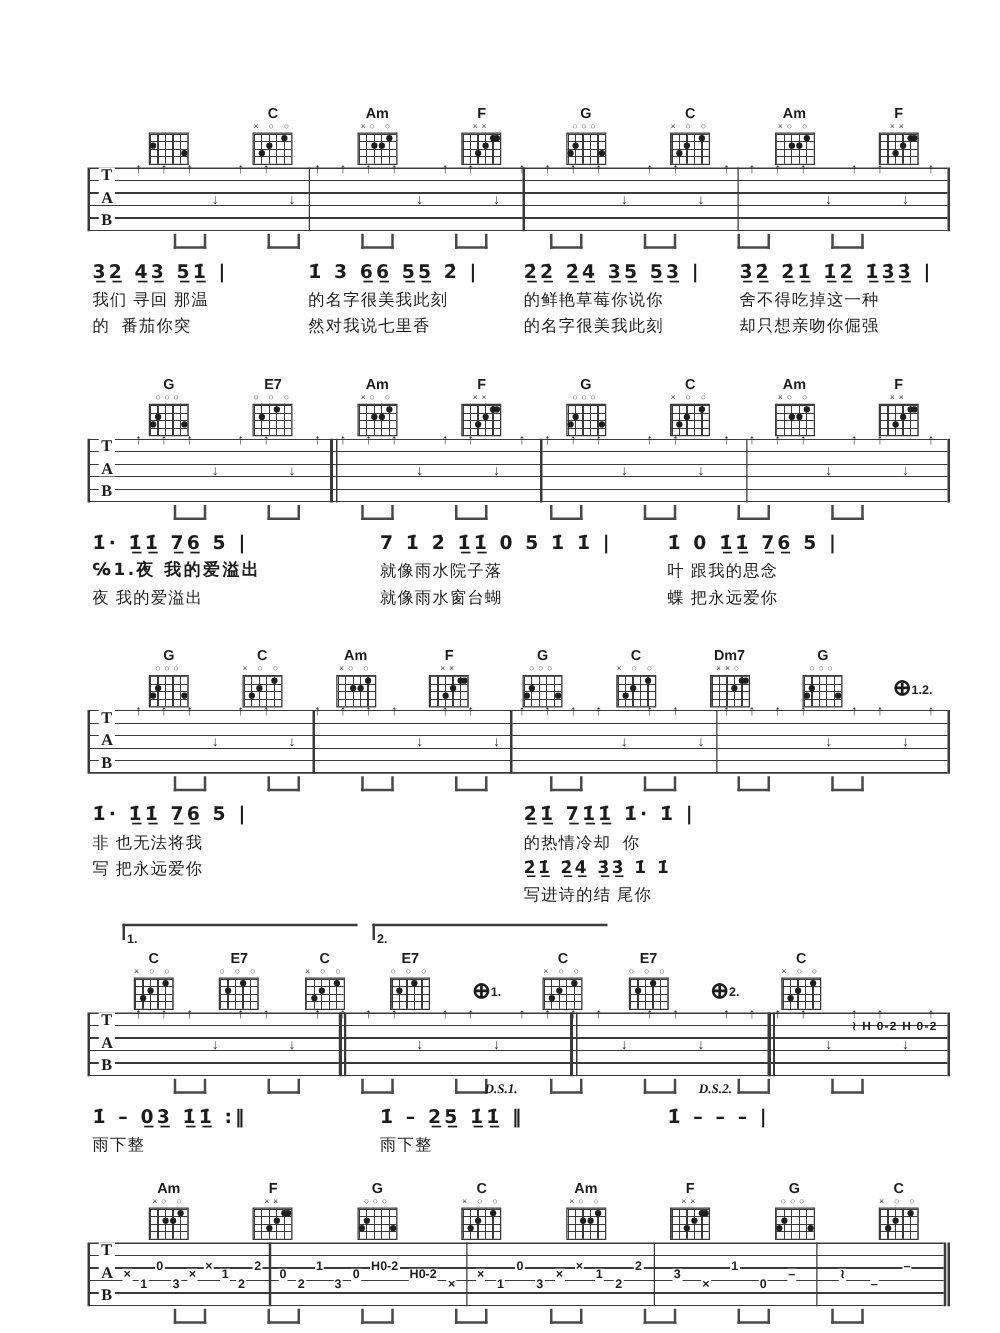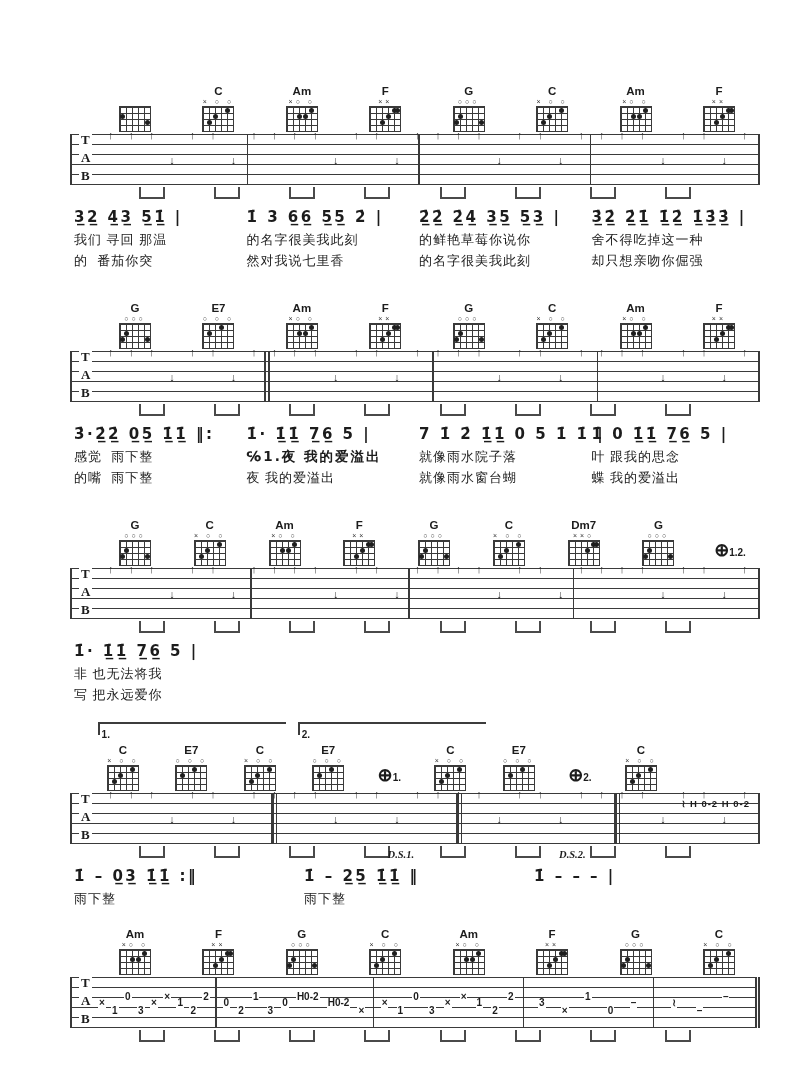--- a/index.html
+++ b/index.html
@@ -344,38 +344,33 @@
         <i class="beam"></i>
         <i class="beam"></i>
         <i class="beam"></i>
         <i class="beam"></i>
         <i class="beam"></i>
         <i class="beam"></i>
         <i class="beam"></i>
       </div>
       <div class="bars">
         <div class="bar">
-          <div class="jianpu">3̇·2̲̇2̲̇ 0̲5̲ 1̲̇1̲̇ ‖:</div>
-          <div class="lyric">感觉  雨下整</div>
-          <div class="lyric">的嘴  雨下整</div>
-        </div>
-        <div class="bar">
           <div class="jianpu">1̇· 1̲̇1̲̇ 7̲6̲ 5 |</div>
           <div class="lyric jin">℅1.夜 我的爱溢出</div>
           <div class="lyric">夜 我的爱溢出</div>
         </div>
         <div class="bar">
           <div class="jianpu">7 1̇ 2̇ 1̲̇1̲̇ 0 5 1̇ 1̇ |</div>
           <div class="lyric">就像雨水院子落</div>
           <div class="lyric">就像雨水窗台蝴</div>
         </div>
         <div class="bar">
           <div class="jianpu">1̇ 0 1̲̇1̲̇ 7̲6̲ 5 |</div>
           <div class="lyric">叶 跟我的思念</div>
-          <div class="lyric">蝶 我的爱溢出</div>
+          <div class="lyric">蝶 把永远爱你</div>
         </div>
       </div>
     </section>
     <section class="system sys3">
       <div class="chords-row">
         <div class="chord">
           <div class="chord-name">G</div>
           <div class="chord-marks">○○○</div>
           <div class="grid">
             <i class="dot" style="left: 0px; top: 13px;"></i>
@@ -503,20 +498,26 @@
         <i class="beam"></i>
         <i class="beam"></i>
         <i class="beam"></i>
       </div>
       <div class="bars">
         <div class="bar">
           <div class="jianpu">1̇· 1̲̇1̲̇ 7̲6̲ 5 |</div>
           <div class="lyric">非 也无法将我</div>
           <div class="lyric">写 把永远爱你</div>
           <div class="lyric"></div>
+        </div>
+        <div class="bar">
+          <div class="jianpu">2̲̇1̲̇ 7̲1̲̇1̲̇ 1̇· 1̇ |</div>
+          <div class="lyric">的热情冷却  你</div>
+          <div class="lyric jin">2̲̇1̲̇ 2̲̇4̲̇ 3̲̇3̲̇ 1̇ 1̇</div>
+          <div class="lyric">写进诗的结 尾你</div>
         </div>
       </div>
     </section>
     <section class="system sys4">
       <div class="volta-row">
         <div class="volta" style="left: 4%; width: 27%;"><span class="volta-label">1.</span></div>
         <div class="volta" style="left: 33%; width: 27%;"><span class="volta-label">2.</span></div>
       </div>
       <div class="chords-row">
         <div class="chord">

